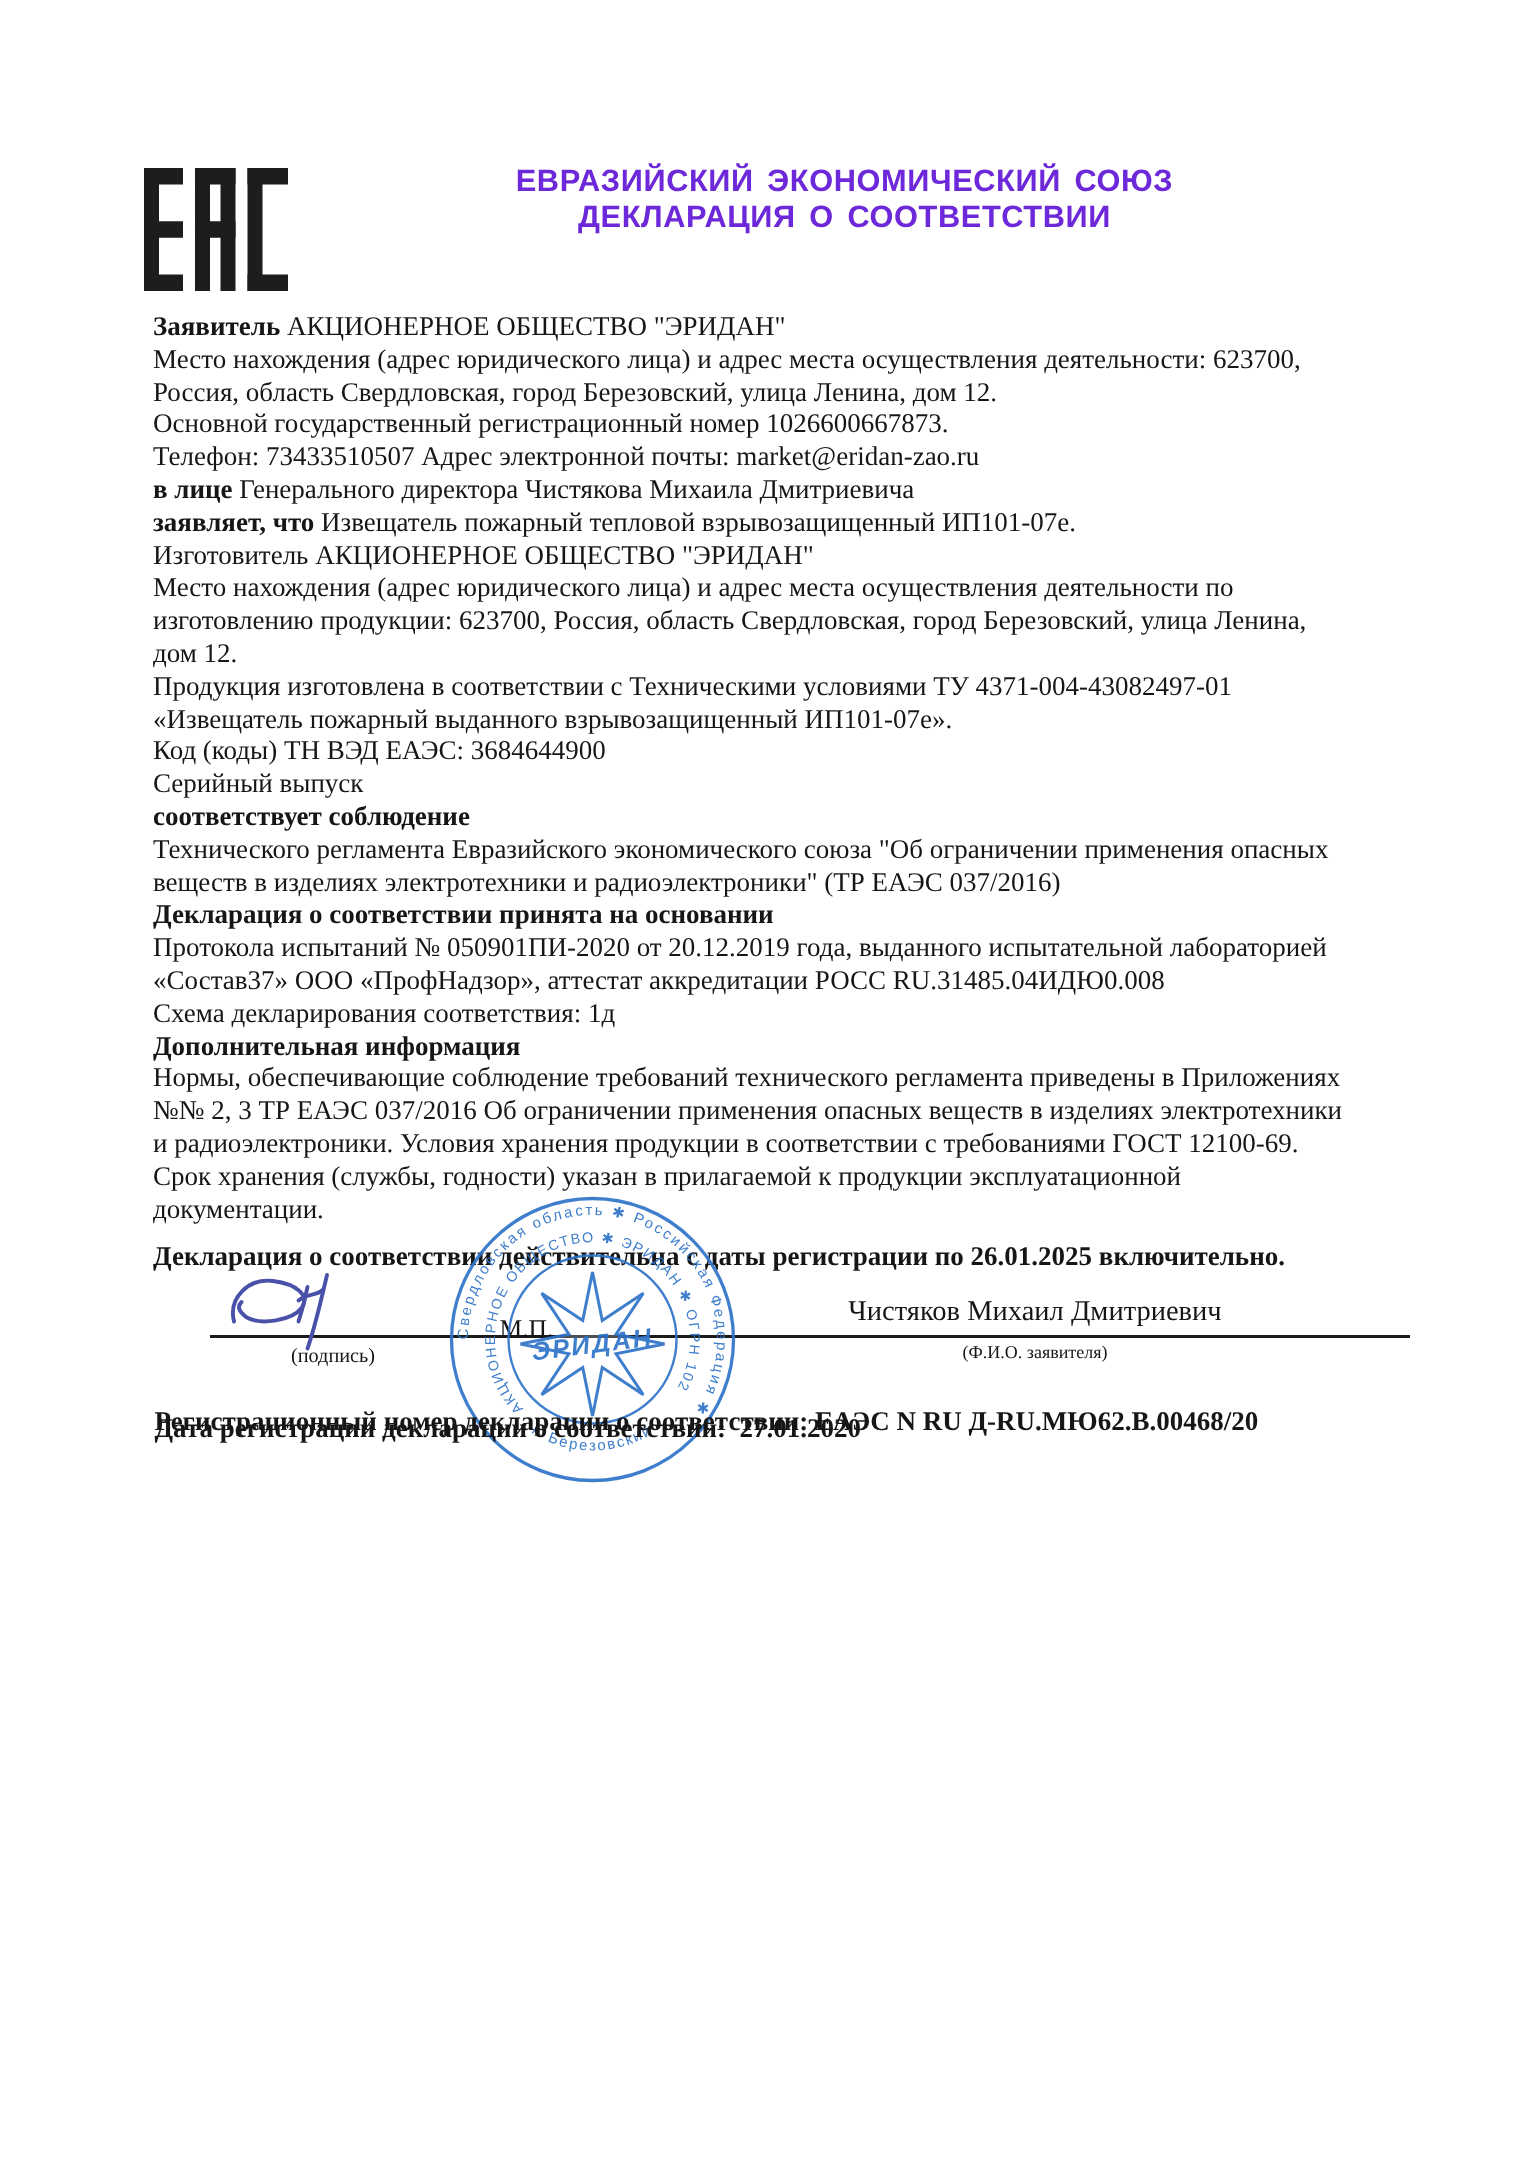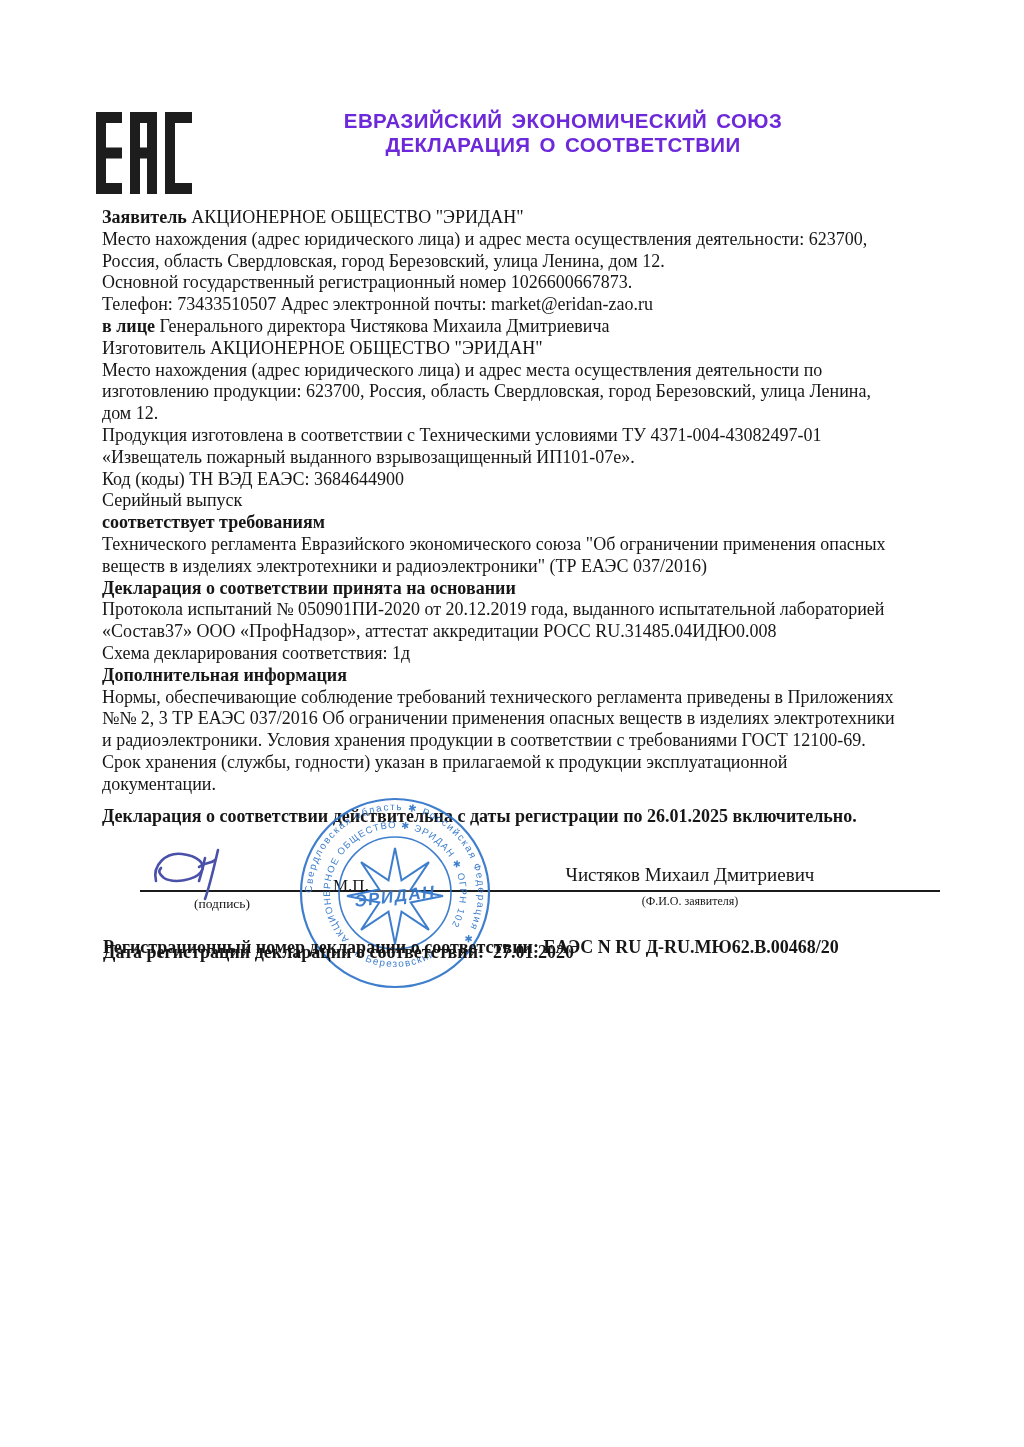--- a/index.html
+++ b/index.html
@@ -84,29 +84,30 @@
     <div>ДЕКЛАРАЦИЯ О СООТВЕТСТВИИ</div>
   </div>
 
   <div class="body-lines">
       <div class="line"><span class="b">Заявитель </span><span>АКЦИОНЕРНОЕ ОБЩЕСТВО "ЭРИДАН"</span></div>
       <div class="line"><span>Место нахождения (адрес юридического лица) и адрес места осуществления деятельности: 623700,</span></div>
       <div class="line"><span>Россия, область Свердловская, город Березовский, улица Ленина, дом 12.</span></div>
       <div class="line"><span>Основной государственный регистрационный номер 1026600667873.</span></div>
       <div class="line"><span>Телефон: 73433510507 Адрес электронной почты: market@eridan-zao.ru</span></div>
       <div class="line"><span class="b">в лице </span><span>Генерального директора Чистякова Михаила Дмитриевича</span></div>
+      <div class="line"><span class="b">заявляет, что </span><span>Извещатель пожарный тепловой взрывозащищенный ИП101-07е.</span></div>
       <div class="line"><span>Изготовитель АКЦИОНЕРНОЕ ОБЩЕСТВО "ЭРИДАН"</span></div>
       <div class="line"><span>Место нахождения (адрес юридического лица) и адрес места осуществления деятельности по</span></div>
       <div class="line"><span>изготовлению продукции: 623700, Россия, область Свердловская, город Березовский, улица Ленина,</span></div>
       <div class="line"><span>дом 12.</span></div>
       <div class="line"><span>Продукция изготовлена в соответствии с Техническими условиями ТУ 4371-004-43082497-01</span></div>
       <div class="line"><span>«Извещатель пожарный выданного взрывозащищенный ИП101-07е».</span></div>
       <div class="line"><span>Код (коды) ТН ВЭД ЕАЭС: 3684644900</span></div>
       <div class="line"><span>Серийный выпуск</span></div>
-      <div class="line"><span class="b">соответствует требованиям</span></div>
+      <div class="line"><span class="b">соответствует соблюдение</span></div>
       <div class="line"><span>Технического регламента Евразийского экономического союза "Об ограничении применения опасных</span></div>
       <div class="line"><span>веществ в изделиях электротехники и радиоэлектроники" (ТР ЕАЭС 037/2016)</span></div>
       <div class="line"><span class="b">Декларация о соответствии принята на основании</span></div>
       <div class="line"><span>Протокола испытаний № 050901ПИ-2020 от 20.12.2019 года, выданного испытательной лабораторией</span></div>
       <div class="line"><span>«Состав37» ООО «ПрофНадзор», аттестат аккредитации РОСС RU.31485.04ИДЮ0.008</span></div>
       <div class="line"><span>Схема декларирования соответствия: 1д</span></div>
       <div class="line"><span class="b">Дополнительная информация</span></div>
       <div class="line"><span>Нормы, обеспечивающие соблюдение требований технического регламента приведены в Приложениях</span></div>
       <div class="line"><span>№№ 2, 3 ТР ЕАЭС 037/2016 Об ограничении применения опасных веществ в изделиях электротехники</span></div>
       <div class="line"><span>и радиоэлектроники. Условия хранения продукции в соответствии с требованиями ГОСТ 12100-69.</span></div>

